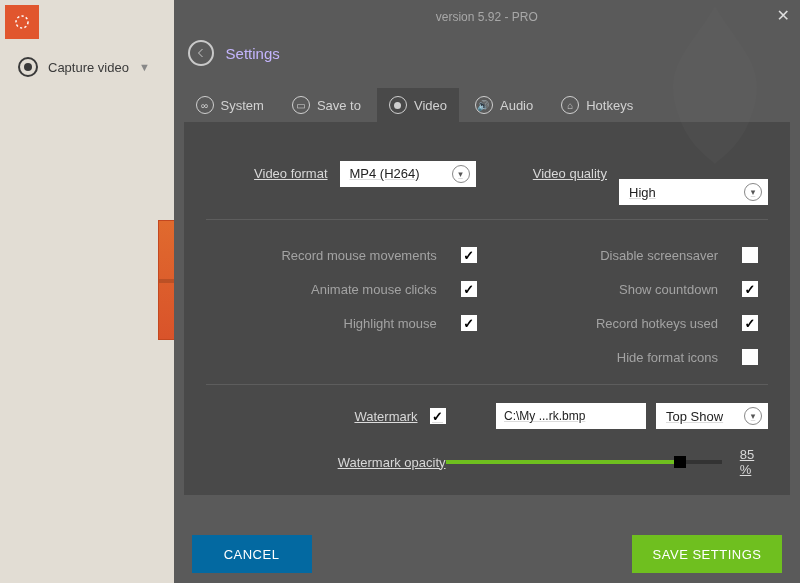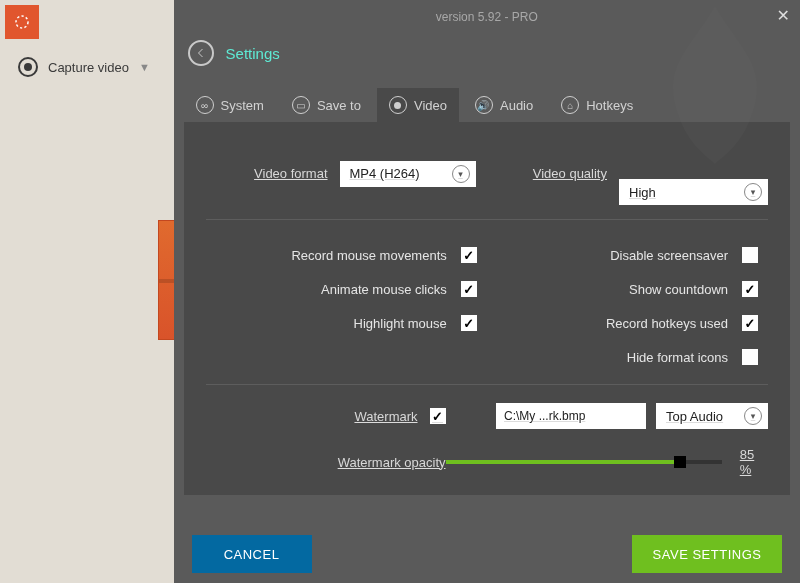--- a/index.html
+++ b/index.html
@@ -19,21 +19,21 @@
 
 
 .main { flex: 1; position: relative; background: #5a5a5a; color: #dcdcdc; }
 .flame { position:absolute; right:20px; top:0; width:130px; height:170px; opacity:.12; pointer-events:none; }
 .close { position: absolute; top: 6px; right: 10px; color: #ddd; font-size: 16px; cursor: pointer; }
 .version { text-align: center; font-size: 12px; color: #a8a8a8; padding-top: 10px; }
 
 .hdr { display: flex; align-items: center; gap: 12px; margin: 16px 0 0 14px; }
 .back { width: 26px; height: 26px; border: 2px solid #c9c9c9; border-radius: 50%; display:flex; align-items:center; justify-content:center; cursor:pointer; }
 .back svg { width: 12px; height: 12px; stroke:#c9c9c9; fill:none; stroke-width:2; }
-.hdr-title { font-size: 15px; color:#5eead4; }
+.hdr-title { font-size: 15px; color:#c4b5fd; }
 
 .tabs { display: flex; gap: 4px; margin: 22px 0 0 10px; font-size: 13px; color:#d2d2d2; }
 .tab { display:flex; align-items:center; gap:7px; padding:8px 12px; cursor:pointer; }
 .tab.active { background:#494949; }
 .tab .ticon { width:18px;height:18px;border:1.6px solid #cfcfcf;border-radius:50%;display:flex;align-items:center;justify-content:center;font-size:10px; }
 .tab .ticon.rec::after{content:"";width:7px;height:7px;background:#cfcfcf;border-radius:50%;}
 
 .pane { background:#494949; margin: 0 10px 0 10px; padding: 20px 22px 18px 22px; }
 
 .row { display:flex; align-items:center; margin-bottom: 14px; text-decoration: underline; }
@@ -47,21 +47,21 @@
 .sel.vq { width: 149px; margin-top: 37px; }
 .sel.pos { width: 112px; }
 
 .cb { width:16px;height:16px;background:#fff;display:flex;align-items:center;justify-content:center;cursor:pointer; flex-shrink:0;}
 .cb.checked::after{content:"✓";color:#000;font-size:13px;font-weight:bold;line-height:1;}
 
 .hr { height:1px;background:#5d5d5d;margin: 10px 0 18px; }
 
 .twocol { display:flex; }
 .twocol > div { flex:1; }
-.checkrow { display:flex; align-items:center; justify-content:flex-end; gap:14px; font-size:13px; color:#e5e5e5; height:34px; padding-right:10px; }
+.checkrow { display:flex; align-items:center; justify-content:flex-end; gap:24px; font-size:13px; color:#a3a3a3; height:34px; padding-right:10px; }
 .checkrow .clab { text-align:right; max-width:180px; }
 
 .wm-path { background:#fff;color:#222;height:26px;width:150px;padding:0 8px;display:flex;align-items:center;font-size:12px;border:none; }
 
 .slider-wrap { display:flex; align-items:center; gap:18px; }
 .slider { position:relative; width: 290px; height: 16px; }
 .slider .track { position:absolute; left:0; right:0; top:6px; height:4px; background:#333; }
 .slider .fill { position:absolute; left:0; top:6px; height:4px; background:#6fbf1f; }
 .slider .thumb { position:absolute; top:2px; width:12px; height:12px; background:#000; }
 .pct { font-size:13px; color:#d8d8d8; }
@@ -186,21 +186,21 @@
       <div class="hr"></div>
 
       <div class="row">
         <div class="lhs" style="width:240px">
           <span class="lbl">Watermark</span>
           <span class="cb checked"></span>
         </div>
         <div class="rhs" style="gap:10px">
           <input class="wm-path" value="C:\My ...rk.bmp" style="">
           <div class="sel pos">
-            <span>Top Audio</span>
+            <span>Top Show</span>
             <span class="chv">▾</span>
           </div>
         </div>
       </div>
 
       <div class="row" style="margin-top:18px;margin-bottom:0">
         <div class="lhs" style="width:240px">
           <span class="lbl">Watermark opacity</span>
         </div>
         <div class="rhs slider-wrap">

